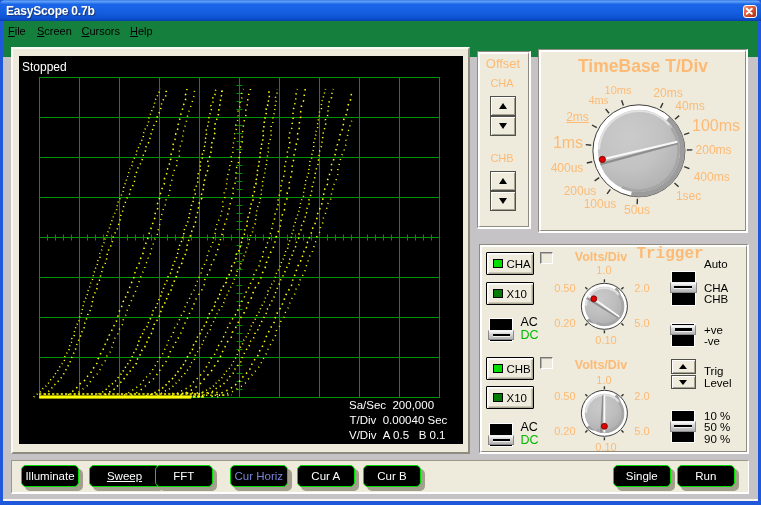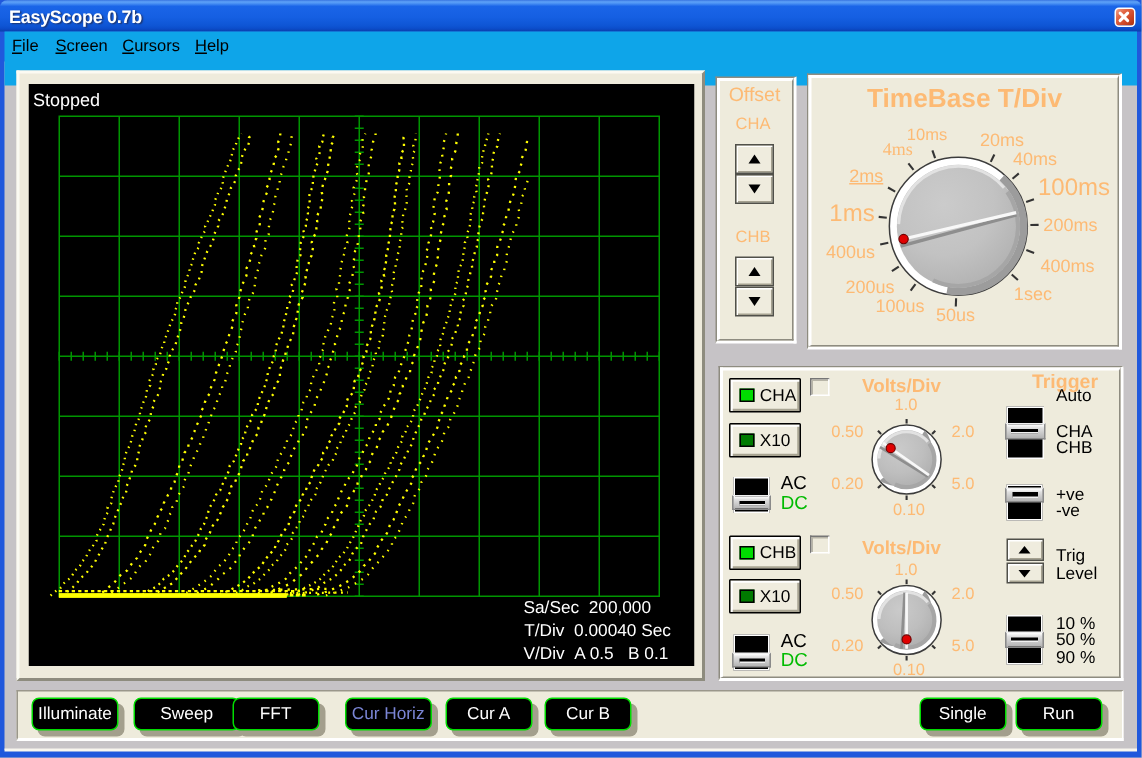--- a/index.html
+++ b/index.html
@@ -3,21 +3,21 @@
 <style>
 * { margin:0; padding:0; box-sizing:border-box; }
 html,body { width:761px; height:505px; overflow:hidden; }
 body { position:relative; background:#2058DC; font-family:"Liberation Sans",sans-serif; }
 .abs { position:absolute; }
 .titlebar { left:0; top:0; width:761px; height:21px; border-radius:5px 5px 0 0;
   background:linear-gradient(180deg,#3875E0 0%,#5EA1F8 6%,#4F95F5 10%,#1A65E8 20%,#155FE2 55%,#0E55D4 82%,#0B4BC8 92%,#0A3EA8 100%); }
 .title-text { left:6px; top:3.5px; color:#fff; font-size:12px; font-weight:bold; letter-spacing:-0.2px; text-shadow:1px 1px 1px #1C3470; }
 .closebtn { left:743px; top:4.5px; width:13.5px; height:13.5px; border:1.5px solid #fff; border-radius:3px;
   background:linear-gradient(135deg,#F0A088 0%,#E36847 30%,#CC4423 70%,#A8330F 100%); }
-.menubar { left:3px; top:21px; width:755px; height:36px; background:#0ea5e9; }
+.menubar { left:3px; top:21px; width:755px; height:36px; background:#15803d; }
 .menubar span { position:absolute; top:4px; font-size:11px; color:#000; }
 .client { left:3px; top:41px; width:755px; height:458.5px; background:#C6C3C6; }
 .whiteline { left:3px; top:498.5px; width:755px; height:2px; background:#F8F6EE; }
 .grp-o { position:absolute; border:1px solid #8E8C80; border-right:2px solid #FFF; border-bottom:2px solid #FFF; }
 .grp-i { position:absolute; left:0; top:0; right:0; bottom:0; background:#EEEBDC;
   border:1px solid #FFF; border-top:2px solid #FFF; border-left:2px solid #FFF;
   border-right-color:#8E8C80; border-bottom-color:#8E8C80; }
 .raised { position:absolute; background:#EEEBDC;
   border-top:2px solid #FBFAF2; border-left:2px solid #FBFAF2;
   border-right:2px solid #8E8C7E; border-bottom:2px solid #8E8C7E; }
@@ -331,21 +331,21 @@
 <line x1="25.0" y1="47.5" x2="27.1" y2="10.1" stroke="#8E8E8E" stroke-width="1.8"></line>
 <line x1="28.4" y1="47.5" x2="28.4" y2="10.1" stroke="#F8F8F8" stroke-width="1.8"></line>
 <circle cx="28.4" cy="41.3" r="3.0" fill="#E00000" stroke="#700000" stroke-width="0.8"></circle>
   </svg>
 <div class="lblc" style="left:604px; top:380px; font-size:11px;">1.0</div>
 <div class="lblc" style="left:564.9px; top:395.7px; font-size:11px;">0.50</div>
 <div class="lblc" style="left:642px; top:395.7px; font-size:11px;">2.0</div>
 <div class="lblc" style="left:564.9px; top:430.5px; font-size:11px;">0.20</div>
 <div class="lblc" style="left:642px; top:430.5px; font-size:11px;">5.0</div>
 <div class="lblc" style="left:606px; top:446.8px; font-size:11px;">0.10</div>
-<div class="lblc" style="left:710px; top:254px; font-size:13px; font-weight:bold;">Trigger</div>
+<div class="lblc" style="left:670px; top:254px; font-size:16px; font-weight:bold;font-family:Liberation Mono, monospace;">Trigger</div>
 <div class="sw" style="left:670.5px; top:271px; width:25px; height:35px;">
     <div class="handle" style="top:10px; height:10.5px;">
       <div class="slot"></div>
     </div>
   </div>
 <div class="lbl" style="left:704px; top:258px;">Auto</div>
 <div class="lbl" style="left:704px; top:281.8px;">CHA</div>
 <div class="lbl" style="left:704px; top:293px;">CHB</div>
 <div class="sw" style="left:671px; top:322.5px; width:24px; height:24px;">
     <div class="handle" style="top:1px; height:10px;">
@@ -366,19 +366,19 @@
     <div class="handle" style="top:10px; height:10.5px;">
       <div class="slot"></div>
     </div>
   </div>
 <div class="lbl" style="left:704px; top:409.7px;">10 %</div>
 <div class="lbl" style="left:704px; top:421.4px;">50 %</div>
 <div class="lbl" style="left:704px; top:432.7px;">90 %</div>
 
 <div class="abs" style="left:11px; top:460px; width:738px; height:33.5px; background:#EEEBDC; border-top:1px solid #9A978B; border-left:1px solid #9A978B; border-bottom:2px solid #FFF; border-right:1px solid #FFF;"></div>
 <div class="blk" style="left:21px; top:464.5px; width:58px; height:22.5px;">Illuminate</div>
-<div class="blk" style="left:89px; top:464.5px; width:71px; height:22.5px;">Sweep</div>
+<div class="blk" style="left:89px; top:464.5px; width:71px; height:22.5px;text-decoration:underline;">Sweep</div>
 <div class="blk" style="left:155px; top:464.5px; width:57.5px; height:22.5px;">FFT</div>
 <div class="blk" style="left:229.5px; top:464.5px; width:58.5px; height:22.5px; color:#7B86D6;">Cur Horiz</div>
 <div class="blk" style="left:297px; top:464.5px; width:57.5px; height:22.5px;">Cur A</div>
 <div class="blk" style="left:363px; top:464.5px; width:58px; height:22.5px;">Cur B</div>
 <div class="blk" style="left:613px; top:464.5px; width:57.5px; height:22.5px;">Single</div>
 <div class="blk" style="left:677px; top:464.5px; width:57.5px; height:22.5px;">Run</div>
 
 </body></html>

